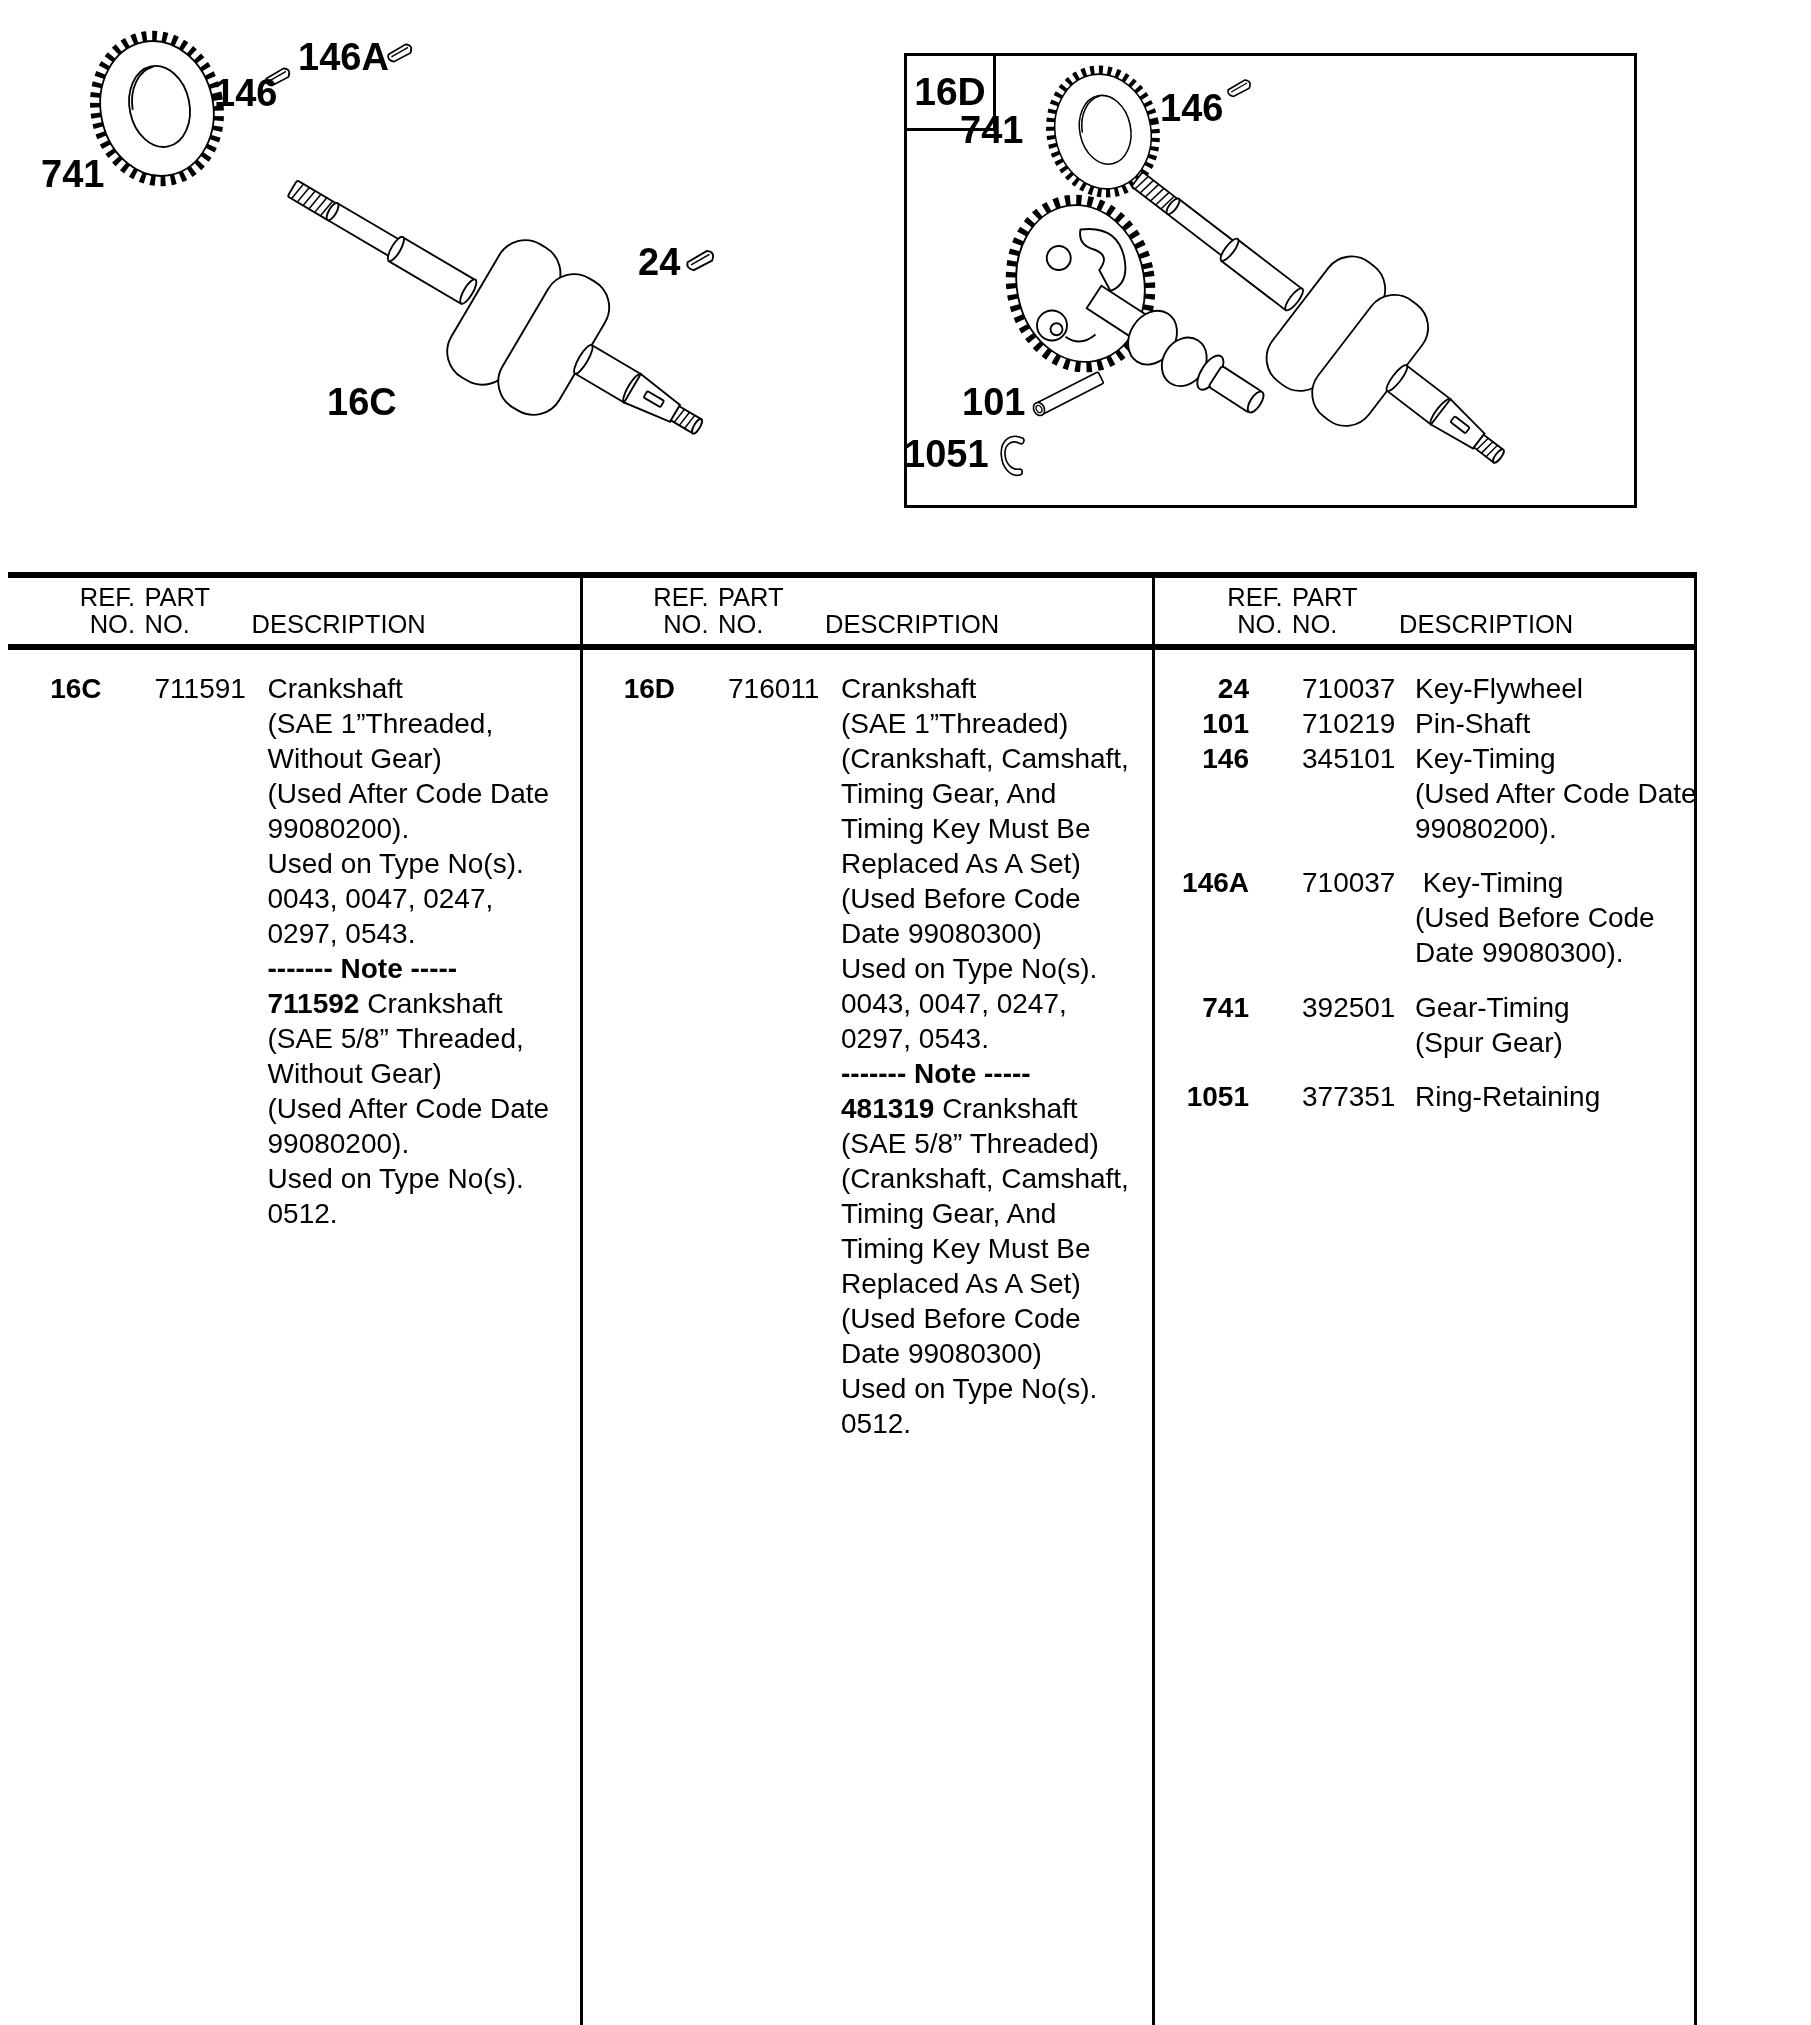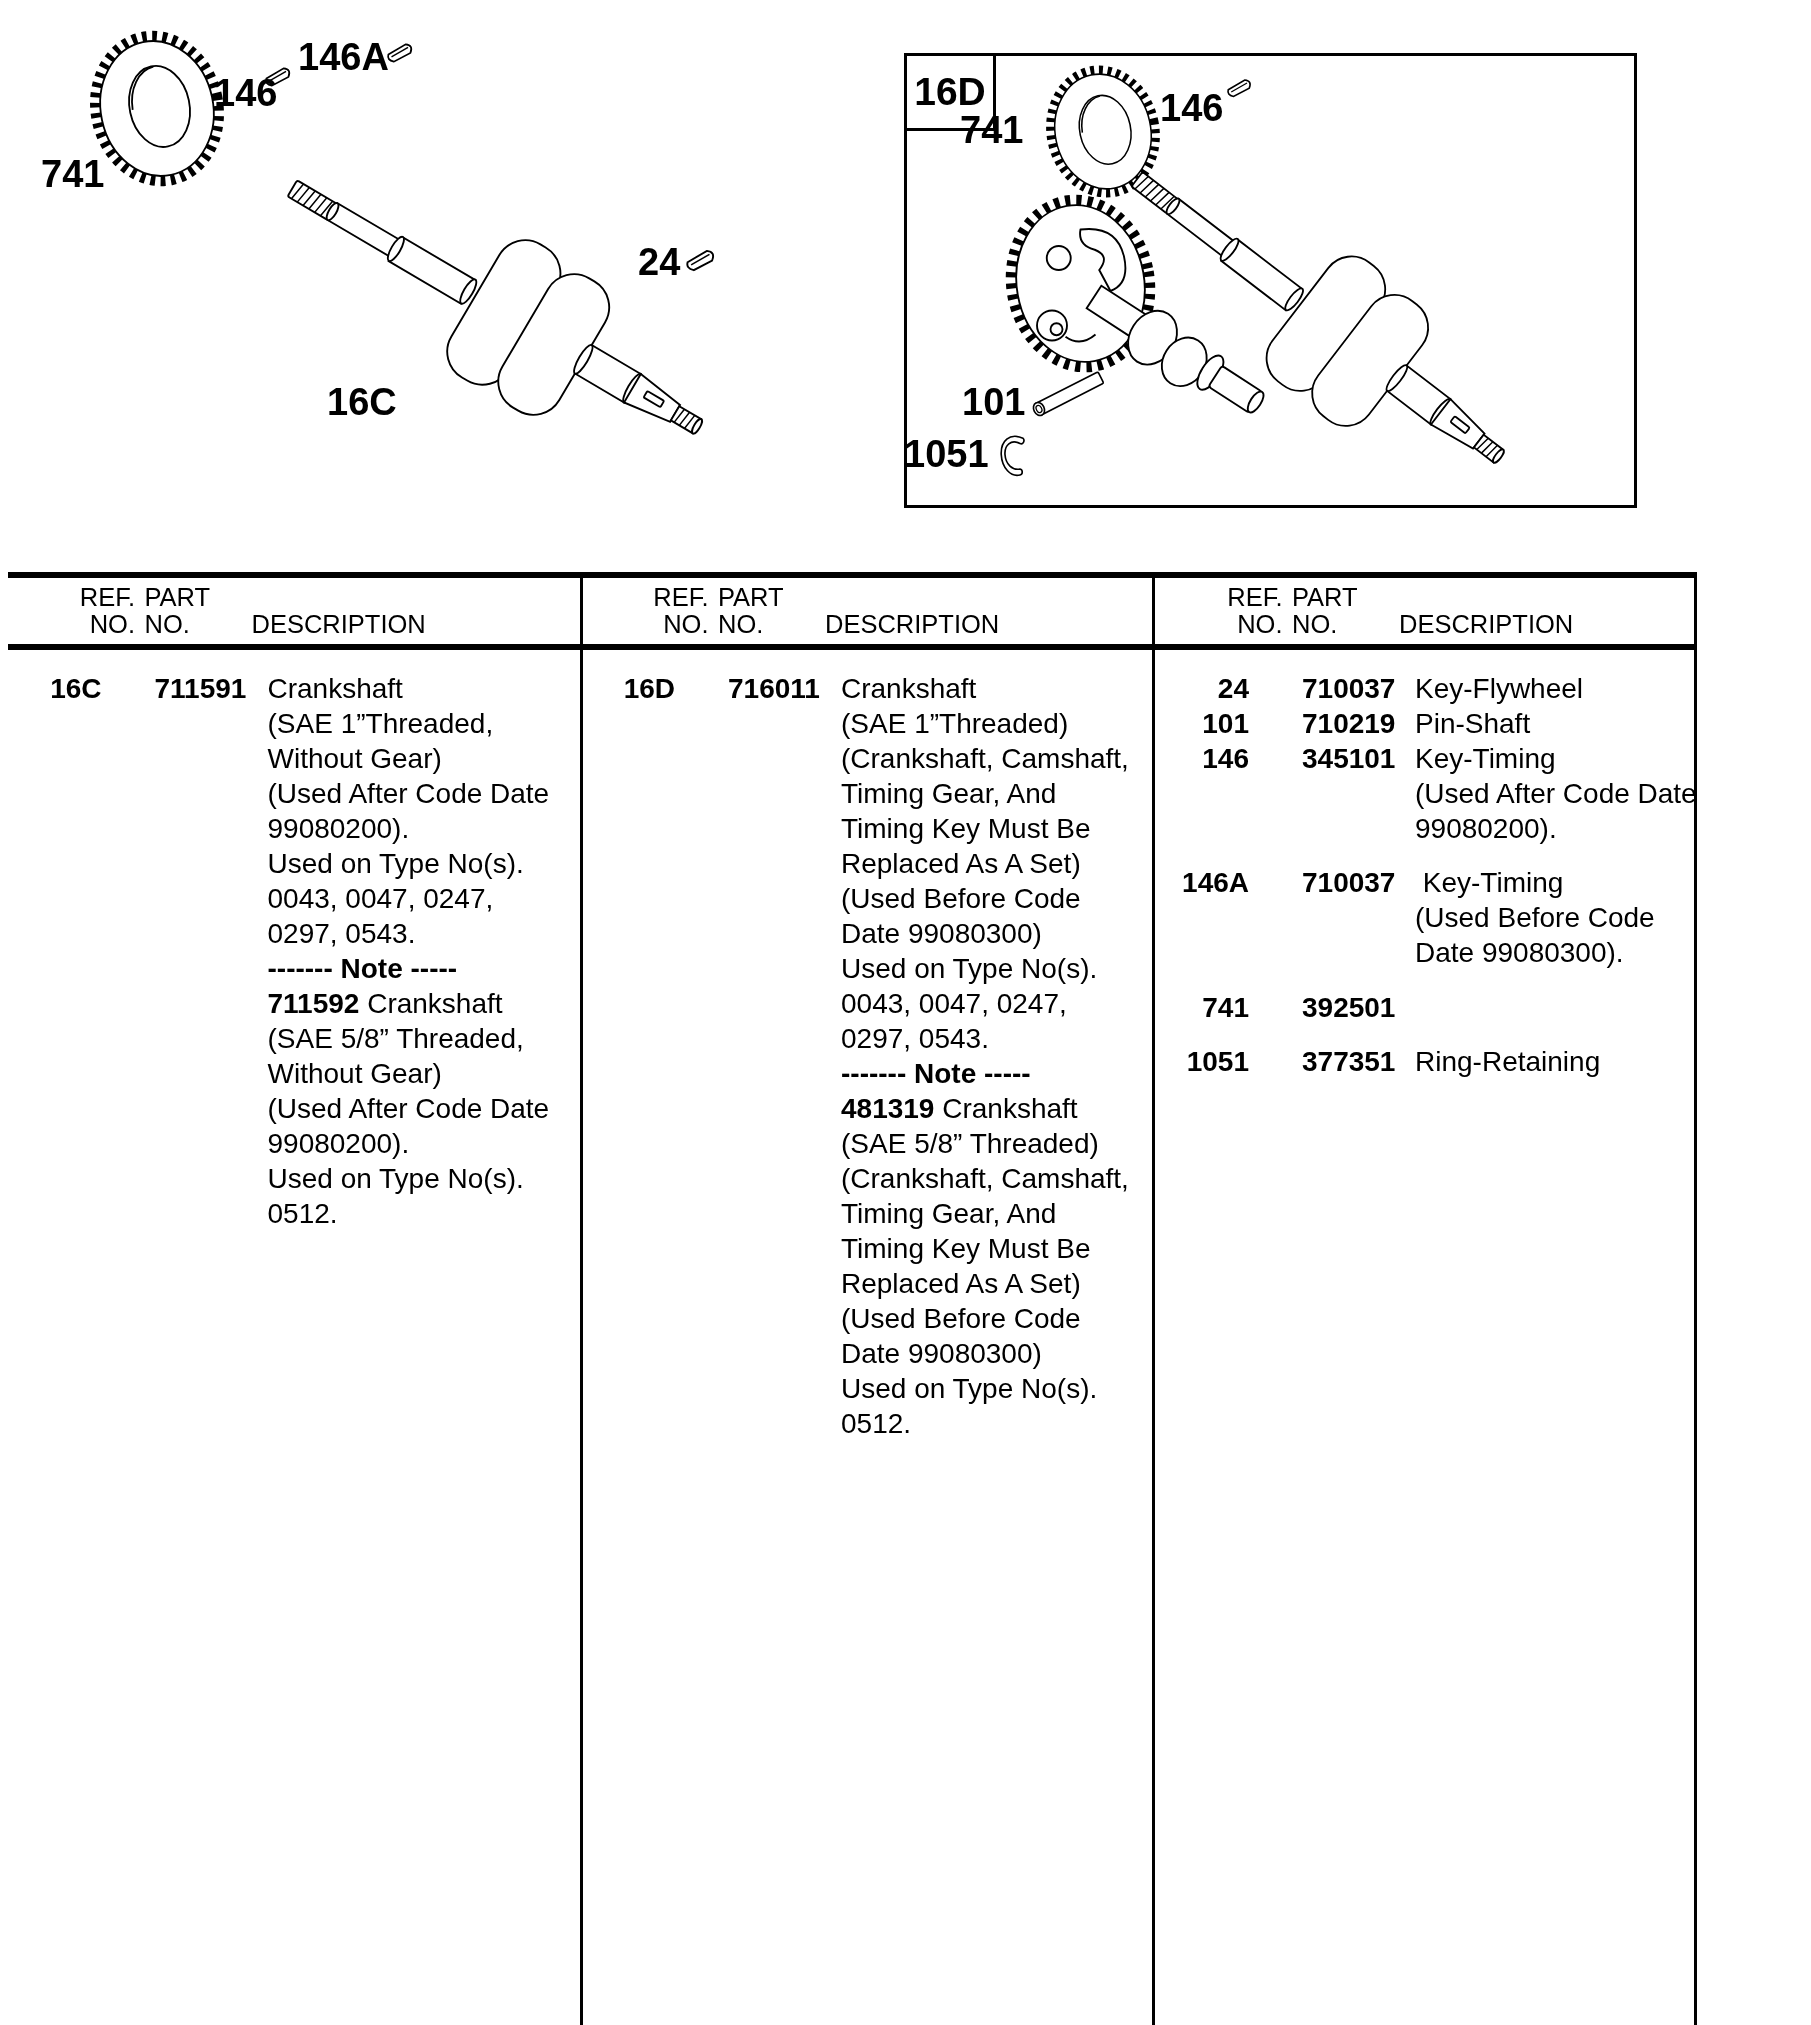--- a/index.html
+++ b/index.html
@@ -15,21 +15,21 @@
   .vline{position:absolute;width:3px;background:#000}
   .hgroup{position:absolute;top:579px;height:69px;padding-top:4.5px}
   .hgroup .hline{font-size:25.5px;line-height:27px}
   .h-ref{position:absolute;left:22.5px;width:105px;text-align:right}
   .h-part{position:absolute;left:137px;width:109px;text-align:left}
   .h-desc{position:absolute;left:244px;top:31.5px}
   .tcol{position:absolute;top:651px;padding-top:19.5px}
   .entry{display:grid;grid-template-columns:94px 53px 113px 1fr;align-items:start}
   .entry.gapped{margin-top:19.5px}
   .ref-cell{text-align:right;font-weight:bold}
-  .part-cell{font-weight:bold}
+  .part-cell{font-weight:normal}
   .ref-cell,.part-cell,.dline{font-size:28px;line-height:35px}
   .dline{white-space:pre}
   .b{font-weight:bold}
 </style>
 </head>
 <body>
 
 <div class="page">
 
   <svg width="0" height="0" style="position:absolute">
@@ -286,20 +286,24 @@
         <div class="desc-cell">
           <div class="dline"><span> Key-Timing</span></div>
           <div class="dline"><span>(Used Before Code</span></div>
           <div class="dline"><span>Date 99080300).</span></div>
         </div>
       </div>
       <div class="entry gapped">
         <div class="ref-cell">741</div>
         <div></div>
         <div class="part-cell">392501</div>
+        <div class="desc-cell">
+          <div class="dline"><span>Gear-Timing</span></div>
+          <div class="dline"><span>(Spur Gear)</span></div>
+        </div>
       </div>
       <div class="entry gapped">
         <div class="ref-cell">1051</div>
         <div></div>
         <div class="part-cell">377351</div>
         <div class="desc-cell">
           <div class="dline"><span>Ring-Retaining</span></div>
         </div>
       </div>
     </div>

